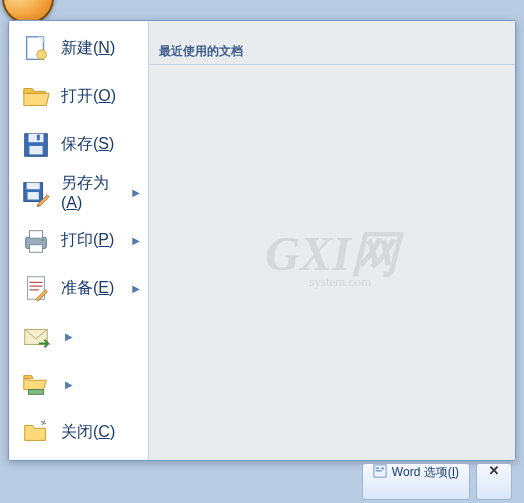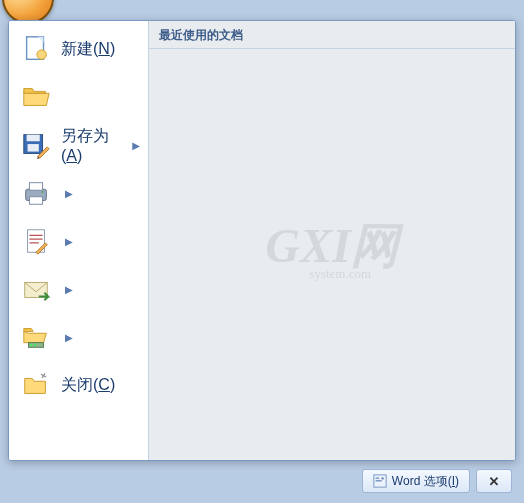--- a/index.html
+++ b/index.html
@@ -74,21 +74,21 @@
     background: #e8ecef;
     position: relative;
     display: flex;
     flex-direction: column;
   }
   .recent-header {
     background: #e8ecef;
     color: #3a5a88;
     font-size: 12px;
     font-weight: bold;
-    padding: 6px 10px 4px 10px;
+    padding: 22px 10px 4px 10px;
     border-bottom: 1px solid #c5d3e6;
   }
   .recent-body {
     flex: 1;
     position: relative;
   }
   .watermark {
     position: absolute;
     top: 50%;
     left: 50%;
@@ -119,22 +119,21 @@
     bottom: 6px;
     height: 32px;
     display: flex;
     justify-content: flex-end;
     align-items: center;
     gap: 6px;
     padding: 0 4px;
   }
   .footer-btn {
     display: flex;
-    align-items: center;
-    height: 24px;
+    height: 37px;
     padding: 0 10px;
     background: linear-gradient(#f5f9ff, #dbe7f7);
     border: 1px solid #9db4d6;
     border-radius: 3px;
     color: #1a3b6e;
     font-size: 12px;
     cursor: pointer;
     gap: 5px;
   }
   .footer-btn svg, .footer-btn .x-ico {
@@ -172,22 +171,34 @@
       <span class="menu-label"><span>新建</span>(<u>N</u>)</span>
     </div>
 
     <div class="menu-item">
       <span class="menu-icon">
         <svg viewBox="0 0 32 32">
             <path d="M3 10 L3 25 L27 25 L30 12 L8 12 Z" fill="#ffd97a" stroke="#c79a2a"></path>
             <path d="M3 10 L3 7 L12 7 L14 10 L26 10 L26 12 L3 12 Z" fill="#f5c44d" stroke="#c79a2a"></path>
           </svg>
       </span>
-    </div>
-
+      <span class="menu-label"><span>打开</span>(<u>O</u>)</span>
+    </div>
+
+    <div class="menu-item">
+      <span class="menu-icon">
+        <svg viewBox="0 0 32 32">
+            <rect x="4" y="4" width="24" height="24" fill="#3a6db5" stroke="#2a4a7a"></rect>
+            <rect x="8" y="4" width="16" height="9" fill="#e8eef7"></rect>
+            <rect x="9" y="17" width="14" height="9" fill="#e8eef7"></rect>
+            <rect x="17" y="5" width="3" height="6" fill="#3a6db5"></rect>
+          </svg>
+      </span>
+      <span class="menu-label"><span>保存</span>(<u>S</u>)</span>
+    </div>
 
     <div class="menu-item">
       <span class="menu-icon">
         <svg viewBox="0 0 32 32">
             <rect x="3" y="5" width="20" height="20" fill="#3a6db5" stroke="#2a4a7a"></rect>
             <rect x="6" y="5" width="14" height="7" fill="#e8eef7"></rect>
             <rect x="7" y="15" width="12" height="8" fill="#e8eef7"></rect>
             <path d="M18 28 L28 18 L30 20 L20 30 Z" fill="#f4b65a" stroke="#b5732a"></path>
             <path d="M17 31 L18 28 L20 30 Z" fill="#704a1c"></path>
           </svg>
@@ -198,31 +209,33 @@
 
     <div class="menu-item">
       <span class="menu-icon">
         <svg viewBox="0 0 32 32">
             <rect x="5" y="12" width="22" height="12" rx="2" fill="#9aaabf" stroke="#5f6f85"></rect>
             <rect x="9" y="5" width="14" height="8" fill="#fff" stroke="#7a8aa0"></rect>
             <rect x="9" y="20" width="14" height="8" fill="#fff" stroke="#7a8aa0"></rect>
             <circle cx="23" cy="15" r="1.2" fill="#4caf50"></circle>
           </svg>
       </span>
+      <span class="menu-label"><span>打印</span>(<u>P</u>)</span>
       <span class="menu-arrow">▶</span>
     </div>
 
     <div class="menu-item">
       <span class="menu-icon">
         <svg viewBox="0 0 32 32">
             <rect x="7" y="4" width="18" height="24" fill="#fff" stroke="#8a98ab"></rect>
             <path d="M9 10 h14 M9 14 h14 M9 18 h10" stroke="#b55" stroke-width="1.4"></path>
             <path d="M16 28 L26 18 L28 20 L18 30 Z" fill="#f4b65a" stroke="#b5732a"></path>
           </svg>
       </span>
+      <span class="menu-label"><span>准备</span>(<u>E</u>)</span>
       <span class="menu-arrow">▶</span>
     </div>
 
     <div class="menu-item">
       <span class="menu-icon">
         <svg viewBox="0 0 32 32">
             <rect x="4" y="9" width="24" height="16" fill="#f4eecf" stroke="#b4a76a"></rect>
             <path d="M4 9 L16 19 L28 9" fill="none" stroke="#b4a76a"></path>
             <path d="M19 24 L29 24 L25 20 M29 24 L25 28" fill="none" stroke="#3a8a3a" stroke-width="2"></path>
           </svg>

